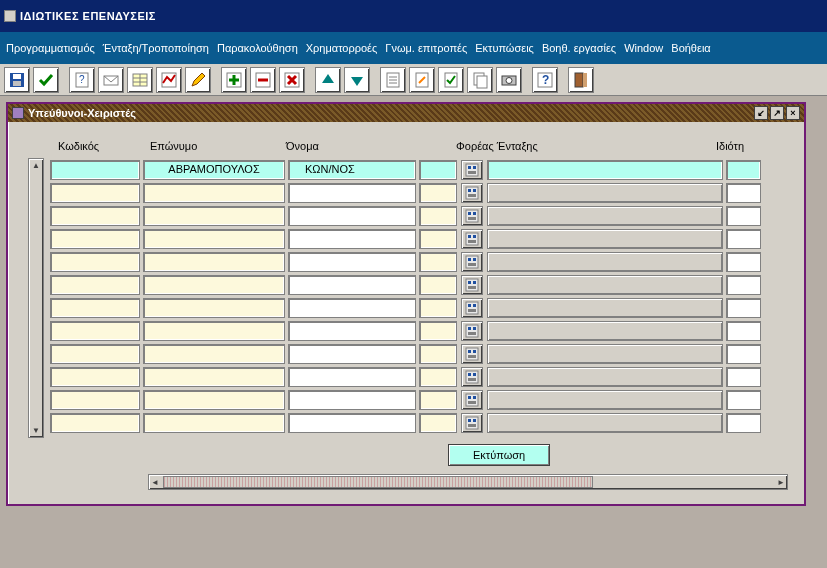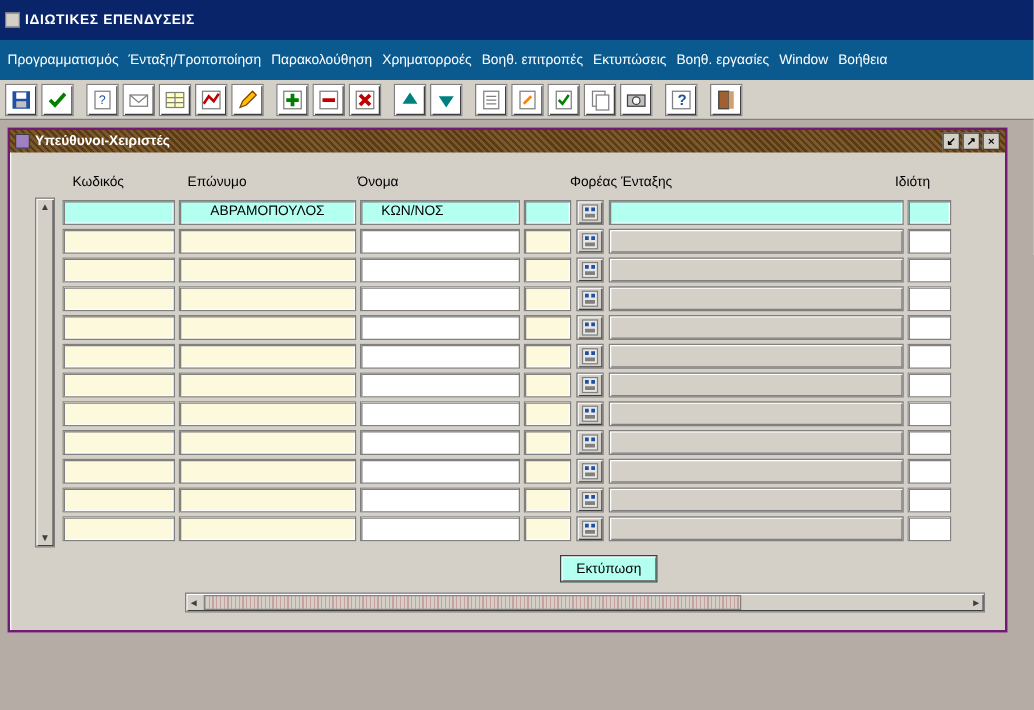--- a/index.html
+++ b/index.html
@@ -150,21 +150,21 @@
     background: #d4d0c8;
     box-shadow: inset 1px 1px 0 #fff, inset -1px -1px 0 #404040;
     display:flex;align-items:center;justify-content:center;
     margin-right: 4px;
   }
   .picker svg { width: 14px; height: 14px; }
   .print-btn {
     background: #b3fff0;
     border: 1px solid #404040;
     box-shadow: inset 1px 1px 0 #fff, inset -1px -1px 0 #808080;
-    padding: 4px 12px;
+    padding: 4px 24px;
     font-size: 11px;
     margin-left: 420px;
     margin-top: 6px;
   }
   .hscroll {
     height: 16px;
     margin: 8px 0 4px 120px;
     width: 640px;
     background: #d4d0c8;
     border: 1px solid #808080;
@@ -196,21 +196,21 @@
 <div class="titlebar">
   <div class="sys-icon"></div>
   <span>ΙΔΙΩΤΙΚΕΣ ΕΠΕΝΔΥΣΕΙΣ</span>
 </div>
 
 <div class="menubar">
   <span>Προγραμματισμός</span>
   <span>Ένταξη/Τροποποίηση</span>
   <span>Παρακολούθηση</span>
   <span>Χρηματορροές</span>
-  <span>Βοηθ. επιτροπές</span>
+  <span>Γνωμ. επιτροπές</span>
   <span>Εκτυπώσεις</span>
   <span>Βοηθ. εργασίες</span>
   <span>Window</span>
   <span>Βοήθεια</span>
 </div>
 
 <div class="toolbar">
   <div class="tbtn">
       <svg viewBox="0 0 18 18">
         <rect x="2" y="2" width="14" height="14" fill="#2050a0"></rect>

